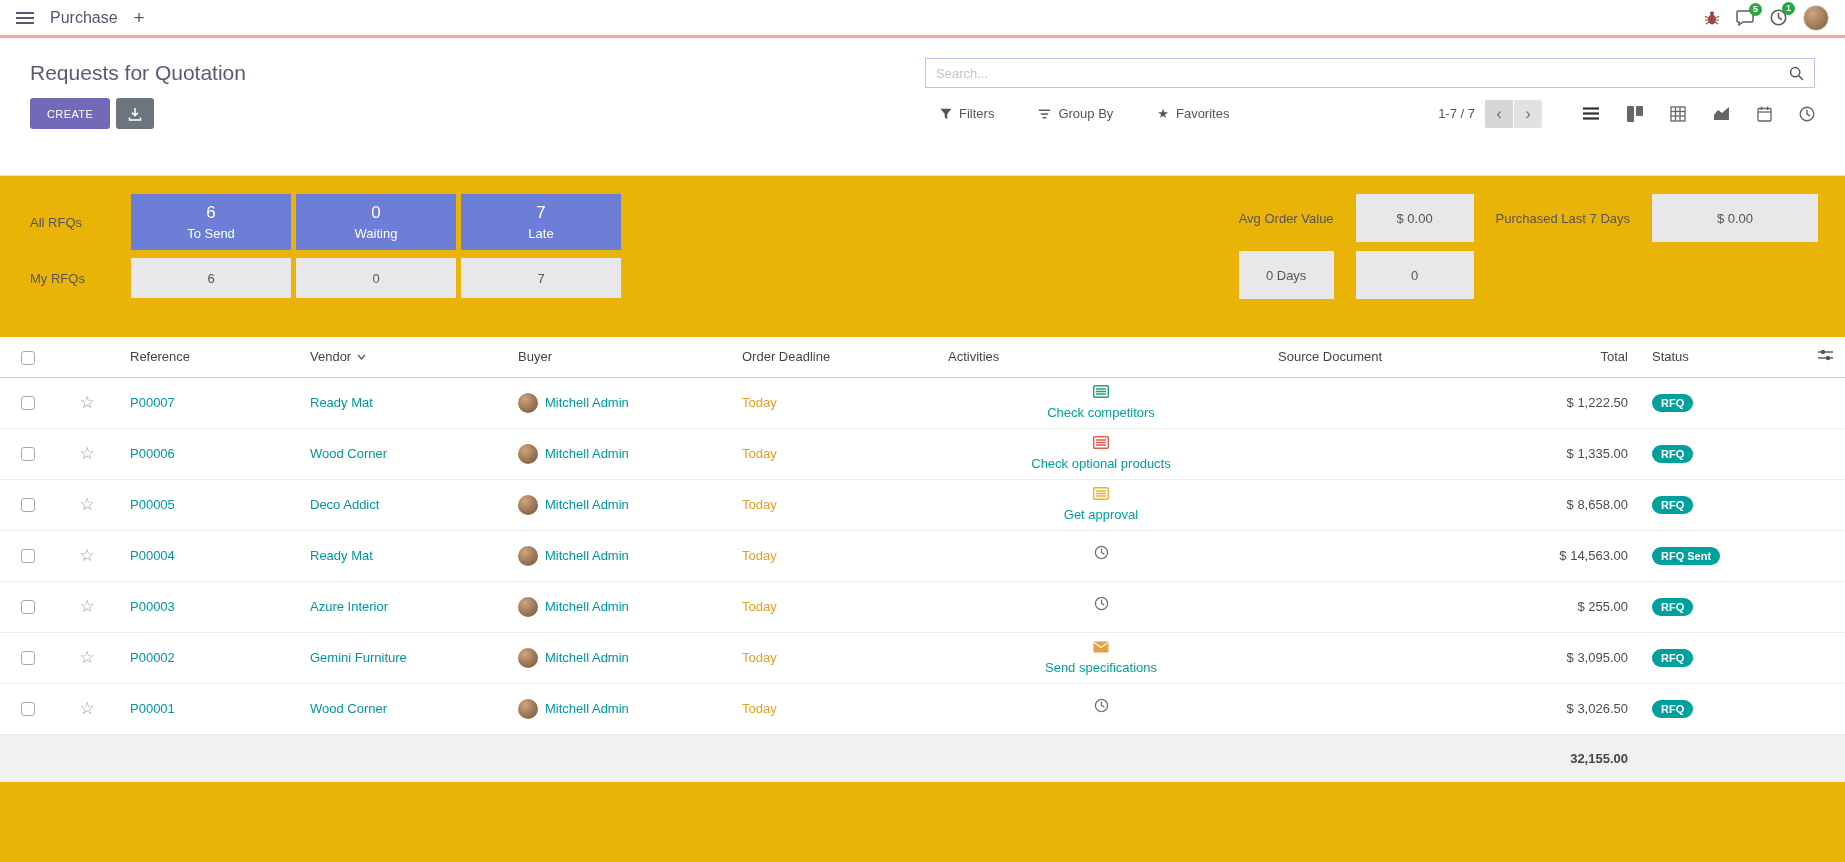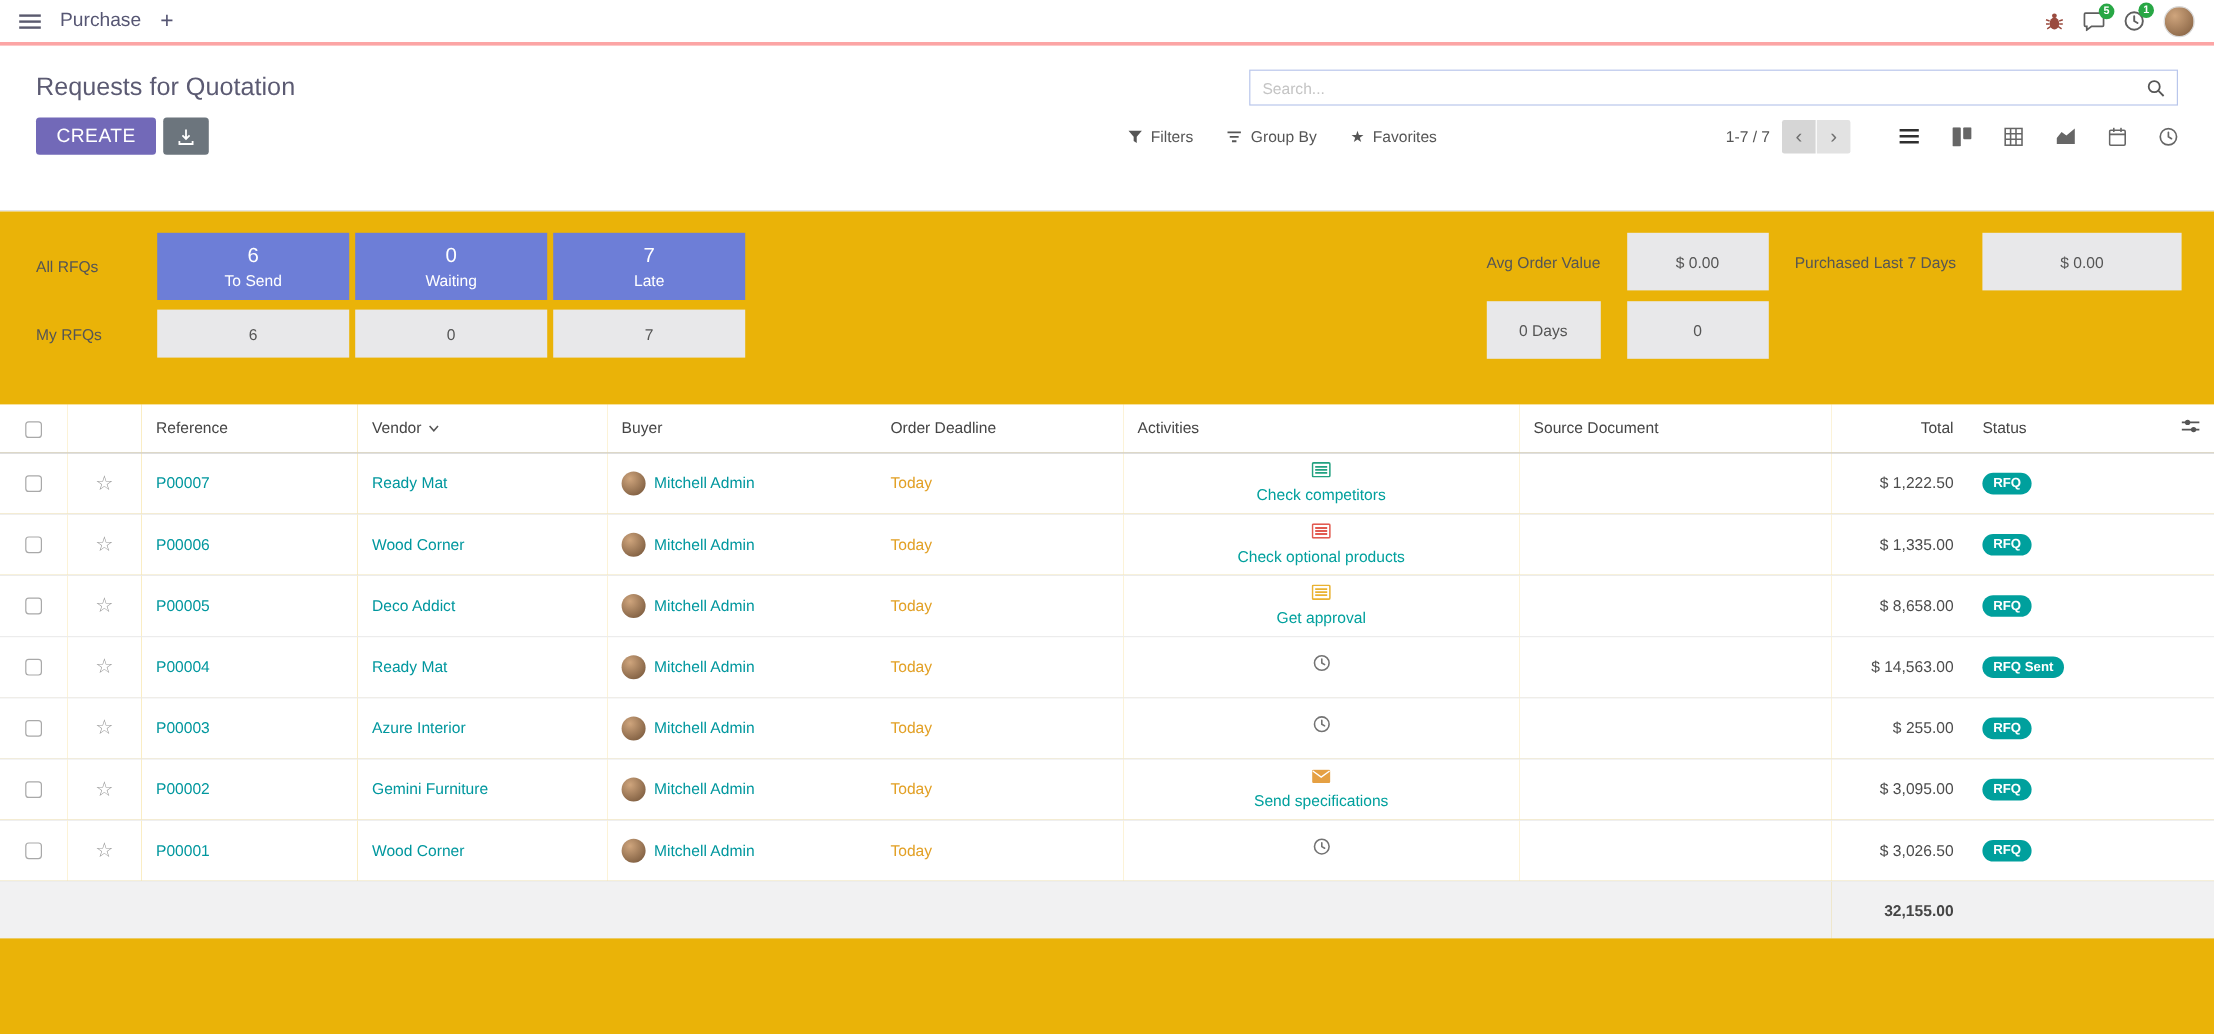--- a/index.html
+++ b/index.html
@@ -16,27 +16,27 @@
   .nav-plus { font-size:19px; color:#565673; cursor:pointer; line-height:1; }
   .nav-right { display:flex; align-items:center; gap:16px; }
   .nav-icon { position:relative; display:inline-flex; align-items:center; cursor:pointer; }
   .nav-badge { position:absolute; top:-7px; right:-8px; background:#28a745; color:#fff; font-size:9px; line-height:1; padding:2px 4px; border-radius:7px; font-weight:bold; }
   .avatar-lg { width:26px; height:26px; border-radius:50%; background:radial-gradient(circle at 35% 30%, #cfa57d, #7d5a3c); border:1px solid #d9d9d9; cursor:pointer; }
 
   
   .control-panel { height:118px; background:#fff; border-bottom:1px solid #e4e4e4; padding:0 30px; position:relative; }
   .cp-row1 { display:flex; align-items:center; margin-top:20px; height:30px; }
   .page-title { font-size:21px; font-weight:400; color:#5b5a72; }
-  .search-box { margin-left:auto; width:774px; height:30px; border:1px solid #b9c6ec; background:#fff; display:flex; align-items:center; padding:0 10px; }
+  .search-box { margin-left:auto; width:890px; height:30px; border:1px solid #b9c6ec; background:#fff; display:flex; align-items:center; padding:0 10px; }
   .search-box input { flex:1; border:none; outline:none; font-size:13px; color:#4c4c4c; background:transparent; font-family:inherit; }
   .search-box input::placeholder { color:#c4c4c4; }
   .cp-row2 { margin-top:10px; height:31px; position:relative; display:flex; align-items:center; }
-  .btn-create { background:#7269b8; color:#fff; border:none; border-radius:3px; height:31px; padding:0 17px; font-size:16px; letter-spacing:.4px; cursor:pointer; font-family:inherit; }
+  .btn-create { background:#7269b8; color:#fff; border:none; border-radius:3px; height:31px; padding:0 17px; font-size:11px; letter-spacing:.4px; cursor:pointer; font-family:inherit; }
   .btn-upload { background:#6c757d; border:none; border-radius:3px; height:31px; width:38px; margin-left:6px; display:inline-flex; align-items:center; justify-content:center; cursor:pointer; }
-  .cp-middle { position:absolute; left:910px; display:flex; align-items:center; gap:28px; }
+  .cp-middle { position:absolute; left:910px; display:flex; align-items:center; gap:44px; }
   .cp-tool { display:inline-flex; align-items:center; gap:7px; color:#555; cursor:pointer; font-size:13px; }
   .fav-star { font-size:13px; color:#555; }
   .cp-right { position:absolute; right:0; display:flex; align-items:center; }
   .pager-text { color:#555; margin-right:10px; }
   .pager-btn { width:28px; height:28px; border:none; background:#e2e2e2; color:#6f6f6f; font-size:17px; line-height:1; cursor:pointer; border-radius:2px; font-family:inherit; }
   .pager-btn.prev { background:#d6d6d6; border-radius:2px 0 0 2px; }
   .pager-btn.next { border-radius:0 2px 2px 0; margin-left:1px; }
   .view-switcher { display:flex; align-items:center; gap:27px; margin-left:40px; }
   .vs-icon { display:inline-flex; cursor:pointer; }
 

